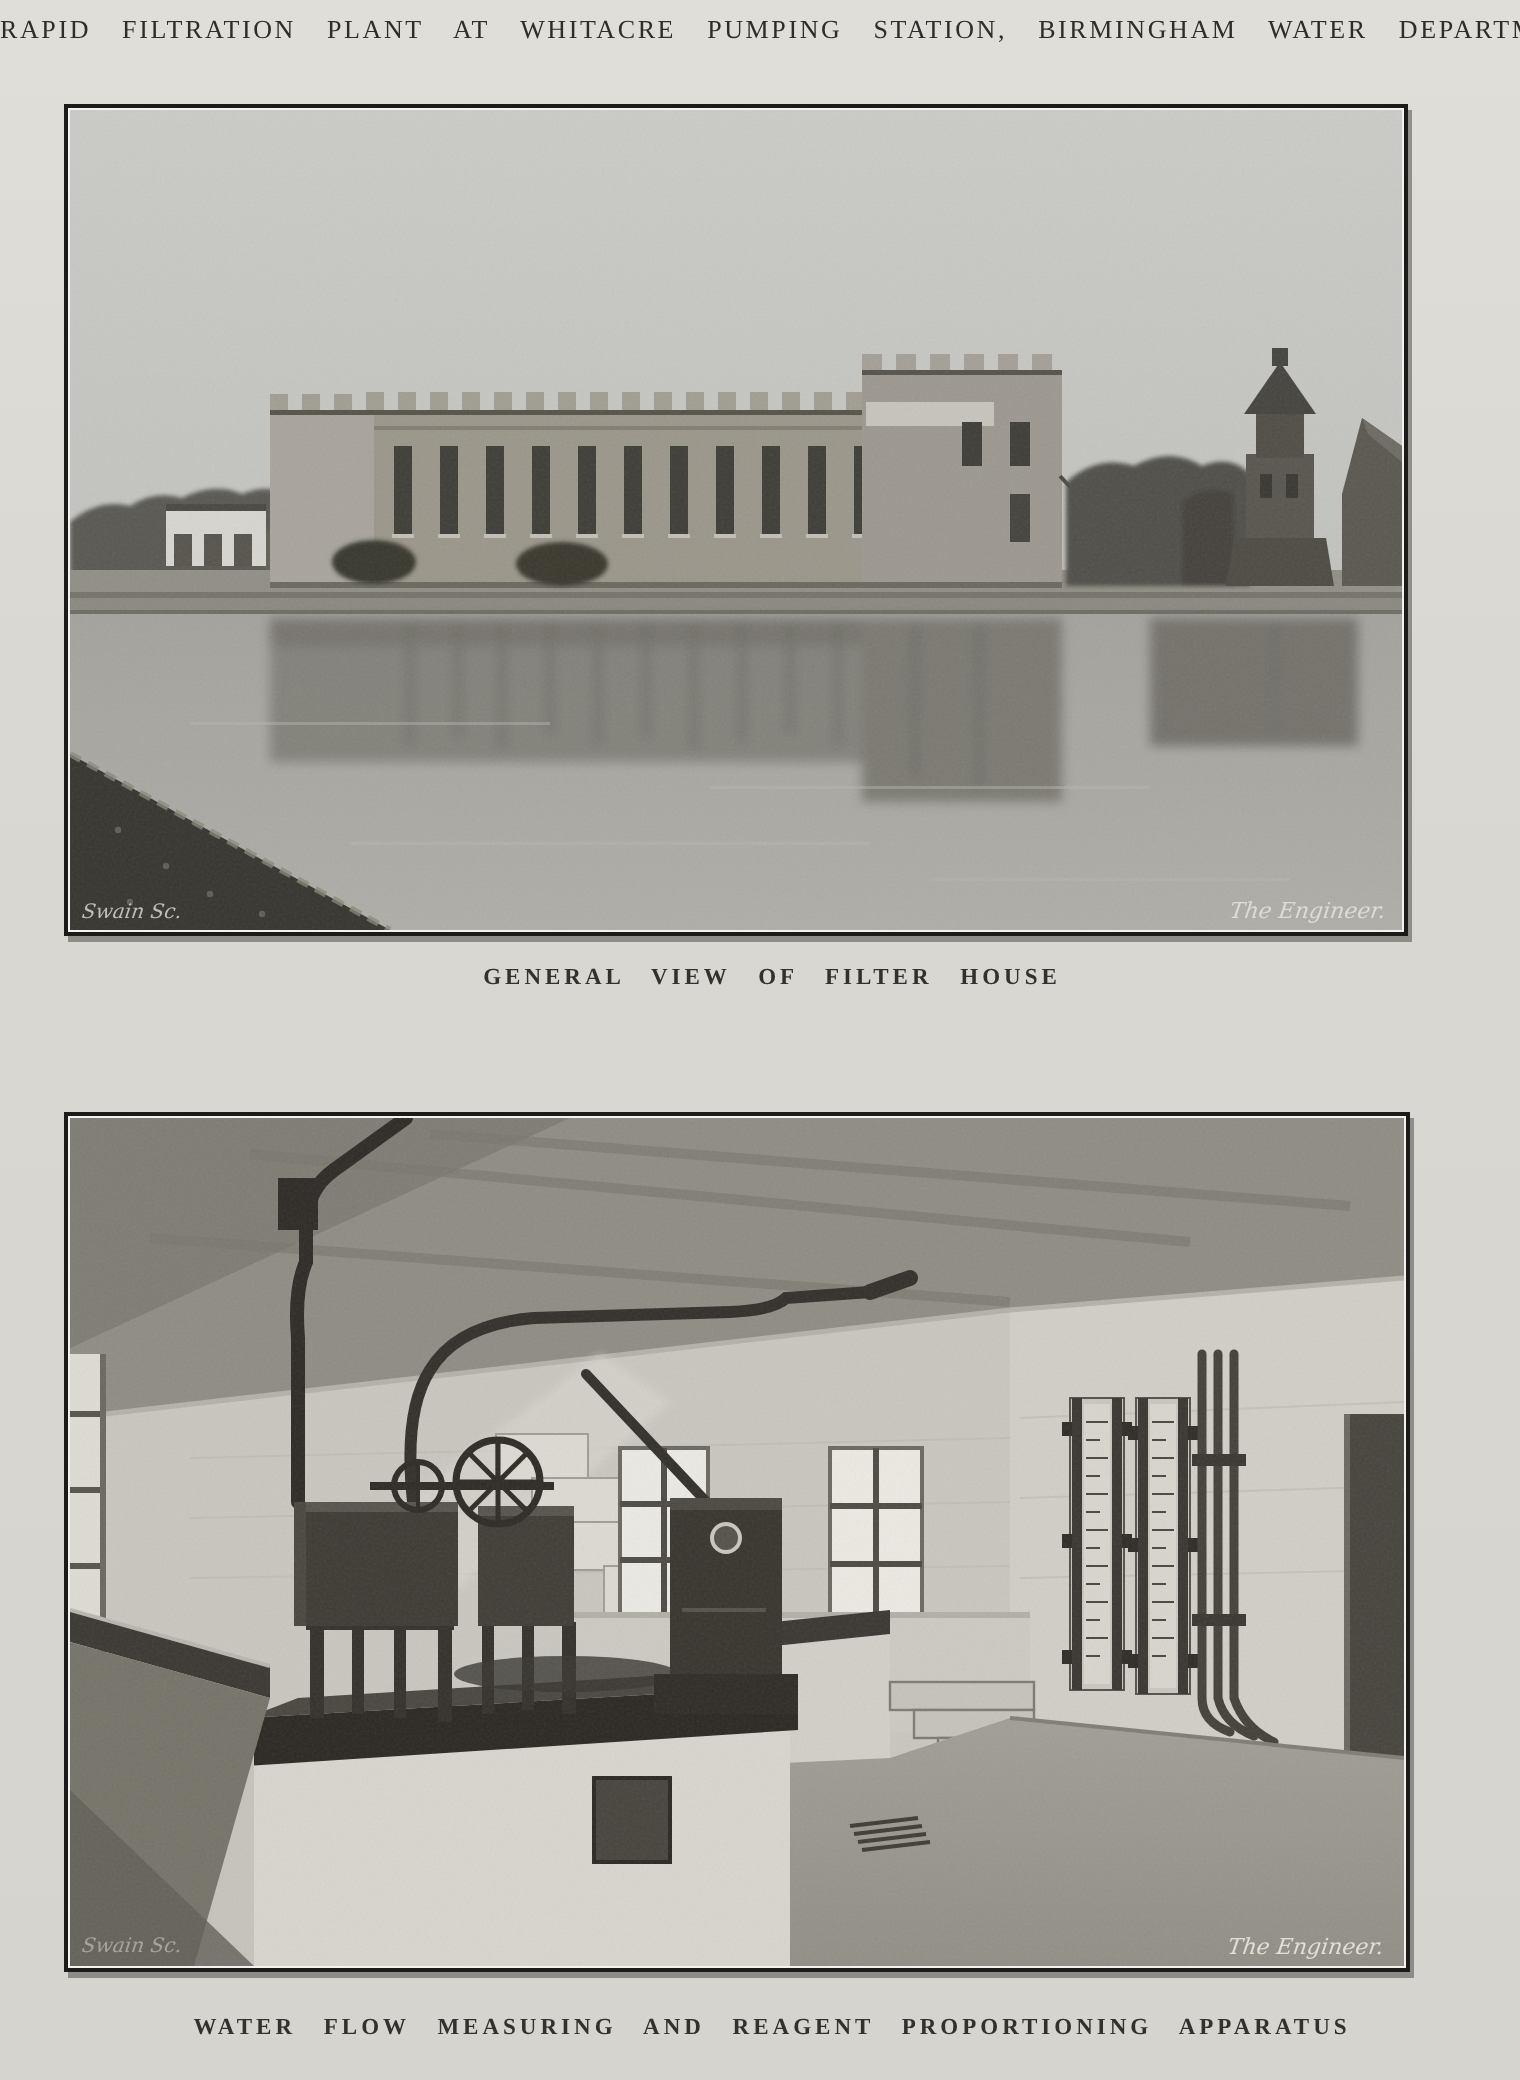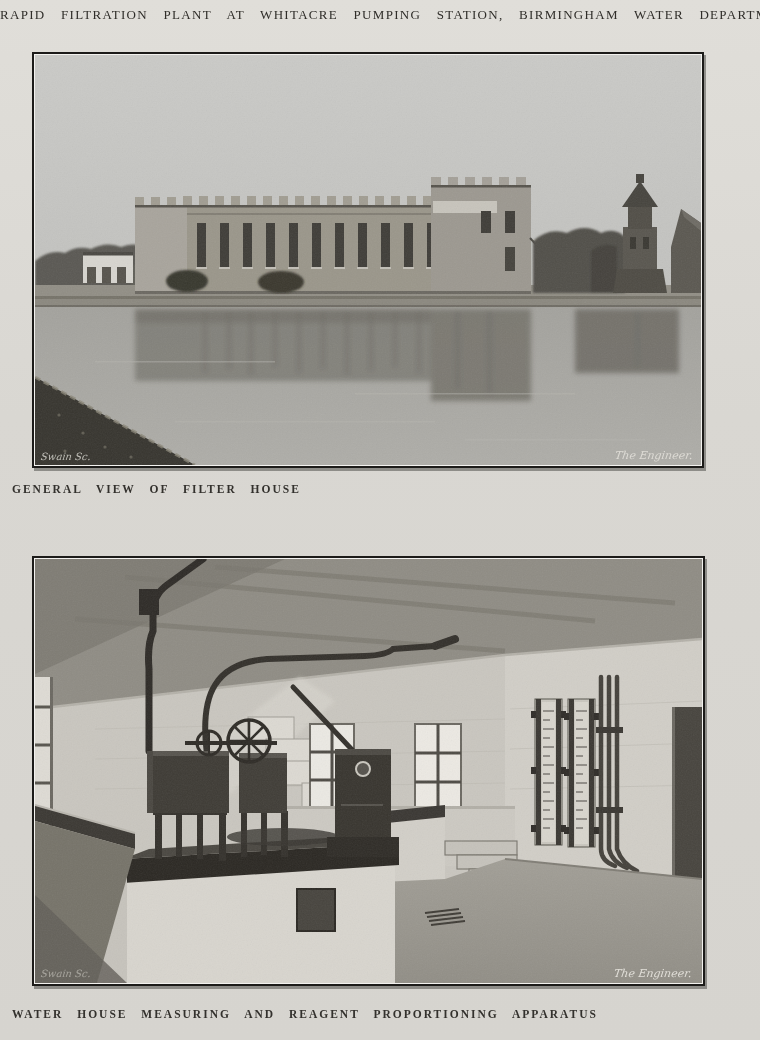--- a/index.html
+++ b/index.html
@@ -21,21 +21,21 @@
   .scene svg{display:block;}
   .wm{
     position:absolute;font-style:italic;font-family:"DejaVu Serif", serif;
     pointer-events:none;white-space:nowrap;
   }
   .wm-left1{left:6px;bottom:3px;font-size:10px;color:rgba(223,221,214,.8);transform:skewX(-8deg);}
   .wm-right1{right:8px;bottom:3px;font-size:11px;color:rgba(234,232,226,.78);transform:skewX(-8deg);}
   .wm-left2{left:6px;bottom:4px;font-size:10px;color:rgba(225,223,216,.5);transform:skewX(-8deg);}
   .wm-right2{right:10px;bottom:3px;font-size:11px;color:rgba(238,236,230,.85);transform:skewX(-8deg);}
   .caption{
-    position:absolute;left:12px;right:0;text-align:left;
+    position:absolute;left:12px;right:0;text-align:center;
     font-size:11.5px;font-weight:bold;letter-spacing:2px;word-spacing:9px;
     color:#33312d;white-space:nowrap;
   }
 </style>
 </head>
 <body>
 
 <div class="page-header">RAPID FILTRATION PLANT AT WHITACRE PUMPING STATION, BIRMINGHAM WATER DEPARTMENT (</div>
 
 <div class="photo" style="left:32px;top:52px;">
@@ -489,13 +489,13 @@
         <polygon points="0,336 92,424 0,424" fill="#615e58" opacity="0.8"></polygon>
       </g>
 
       <rect x="0" y="0" width="667" height="424" filter="url(#grain2)" opacity="0.09"></rect>
     </svg>
     <div class="wm wm-left2">Swain Sc.</div>
     <div class="wm wm-right2">The Engineer.</div>
   </div>
 </div>
 
-<div class="caption" style="top:1008px;">WATER HOUSE MEASURING AND REAGENT PROPORTIONING APPARATUS</div>
+<div class="caption" style="top:1008px;">WATER FLOW MEASURING AND REAGENT PROPORTIONING APPARATUS</div>
 
 </body></html>

